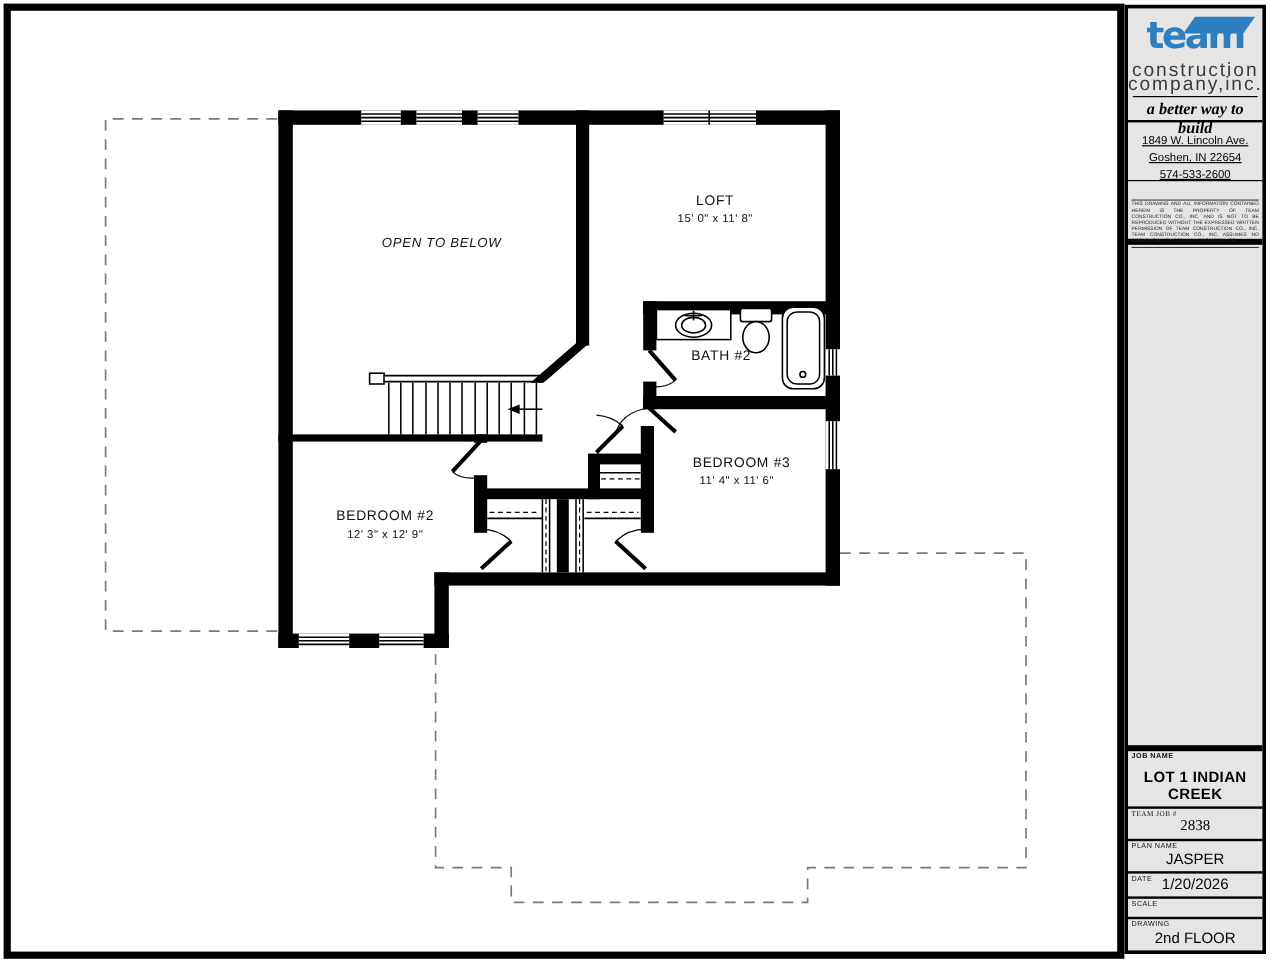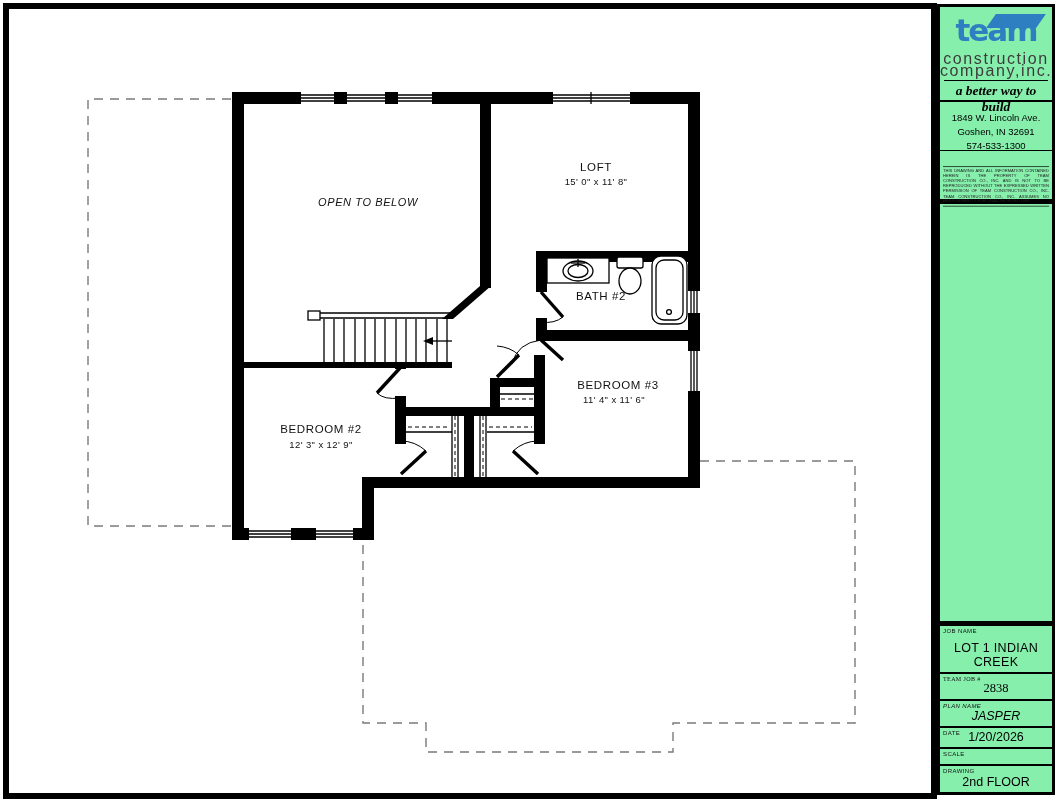--- a/index.html
+++ b/index.html
@@ -15,39 +15,39 @@
   .leaf{stroke:#000;stroke-width:3.4;fill:none;}
   .arc{stroke:#000;stroke-width:1;fill:none;}
   .dash-outline{stroke:#7a7a7a;stroke-width:1.4;fill:none;stroke-dasharray:9 7;}
   .shelf-dash{stroke:#000;stroke-width:1;fill:none;stroke-dasharray:4 3;}
   .fix{stroke:#000;stroke-width:1.3;fill:#fff;}
   .room-label{font-family:"Liberation Sans",sans-serif;font-size:11.5px;letter-spacing:.6px;fill:#111;text-anchor:middle;}
   .room-dims{font-family:"Liberation Sans",sans-serif;font-size:9.5px;letter-spacing:.4px;fill:#111;text-anchor:middle;}
   .room-italic{font-style:italic;font-size:11px;}
 
   
-  .titleblock{position:absolute;left:937px;top:4px;width:118px;height:791px;border:3px solid #000;box-sizing:border-box;background:#86efac;display:flex;flex-direction:column;}
+  .titleblock{position:absolute;left:937px;top:4px;width:118px;height:791px;border:3px solid #000;box-sizing:border-box;background:#e5e5e5;display:flex;flex-direction:column;}
   .tb-logo{height:93px;position:relative;text-align:center;box-sizing:border-box;padding-top:8px;}
   .logo-mark{position:relative;display:inline-block;height:38px;line-height:30px;}
   .logo-roof{position:absolute;top:-1px;left:36px;width:50px;height:14px;background:#2e7fc1;transform:skewX(-35deg);}
   .logo-team{position:relative;font-weight:800;font-size:31px;color:#2e7fc1;letter-spacing:-2px;font-family:"DejaVu Sans",sans-serif;}
   .logo-line{font-size:16px;letter-spacing:1.6px;color:#3c3c3c;line-height:12px;}
   .logo-tag{margin:3px 4px 0 4px;border-top:1.5px solid #000;font-family:"Liberation Serif",serif;font-style:italic;font-weight:bold;font-size:13.5px;padding-top:2px;}
-  .tb-address{height:50px;border-top:2px solid #000;box-sizing:border-box;text-align:center;font-size:9.5px;line-height:1.45;padding-top:9px;}
+  .tb-address{height:50px;border-top:2px solid #000;box-sizing:border-box;text-align:center;font-size:9.5px;line-height:1.45;padding-top:9px;text-decoration:underline;}
   .tb-disclaimer{height:49px;border-top:1.5px solid #000;box-sizing:border-box;padding:6px 3px 0 3px;}
   .tb-disclaimer .inner{border-top:1px solid #000;border-bottom:1px solid #000;padding:2px 0;font-size:6px;line-height:1.25;color:#222;transform:scale(.68);transform-origin:0 50%;width:147%;text-align:justify;}
   .tb-thick{height:5px;background:#000;}
   .tb-spacer{flex:1;border-bottom:5px solid #000;}
   .tb-row{border-bottom:2px solid #000;box-sizing:border-box;position:relative;}
   .tb-row:last-child{border-bottom:none;}
   .tb-label{position:absolute;left:3px;top:2px;font-size:6px;letter-spacing:.4px;color:#111;}
   .tb-value{position:absolute;left:0;right:0;bottom:3px;text-align:center;font-size:12.5px;color:#000;}
-  .row-jobname{height:48px;}
+  .row-jobname{height:48px;font-weight:bold;}
   .row-teamjob{height:27px;font-family:Liberation Serif, serif;}
-  .row-planname{height:27px;font-style:italic;}
+  .row-planname{height:27px;}
   .row-date{height:21px;}
   .row-scale{height:17px;}
   .row-drawing{height:26px;border-bottom:none;}
   .row-jobname .tb-value{font-size:12.5px;letter-spacing:.3px;}
 </style>
 </head>
 <body>
 
 <div class="sheet-border"></div>
 
@@ -237,22 +237,22 @@
       <span class="logo-roof"></span>
       <span class="logo-team">team</span>
     </div>
     <div class="logo-line">construction</div>
     <div class="logo-line">company,inc.</div>
     <div class="logo-tag">a better way to build</div>
   </div>
 
   <div class="tb-address">
     <div>1849 W. Lincoln Ave.</div>
-    <div>Goshen, IN  32691</div>
-    <div>574-533-1300</div>
+    <div>Goshen, IN  22654</div>
+    <div>574-533-2600</div>
   </div>
 
   <div class="tb-disclaimer">
     <div class="inner">THIS DRAWING AND ALL INFORMATION CONTAINED HEREIN IS THE PROPERTY OF TEAM CONSTRUCTION CO., INC. AND IS NOT TO BE REPRODUCED WITHOUT THE EXPRESSED WRITTEN PERMISSION OF TEAM CONSTRUCTION CO., INC. TEAM CONSTRUCTION CO., INC. ASSUMES NO RESPONSIBILITY FOR UNAUTHORIZED USE.</div>
   </div>
 
   <div class="tb-thick"></div>
   <div class="tb-spacer"></div>
 
   <div class="tb-row row-jobname">

